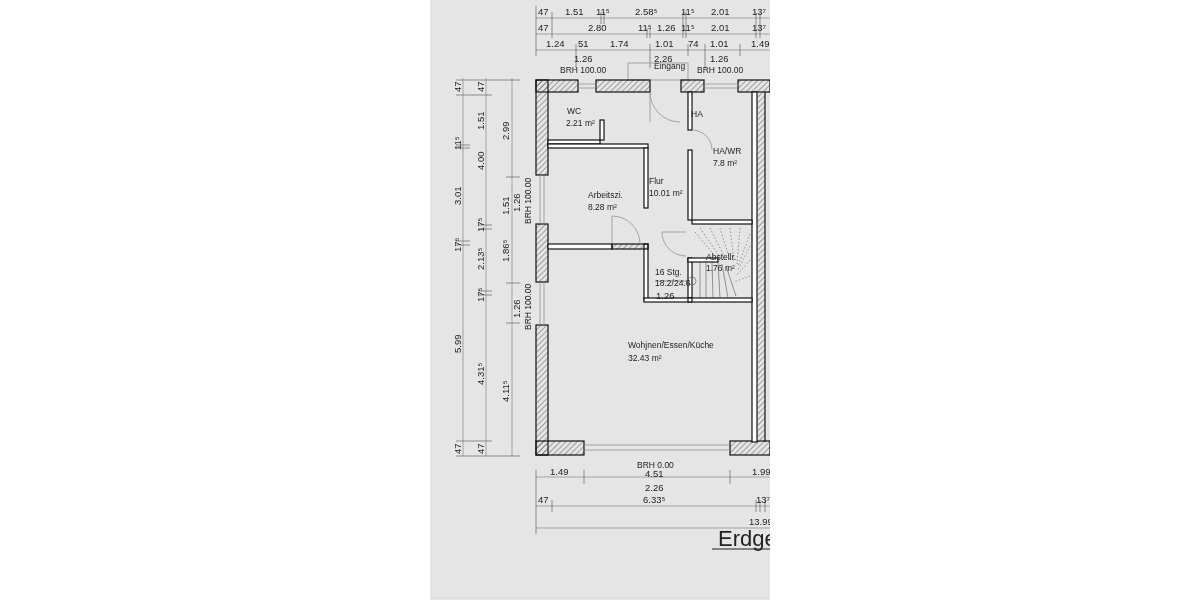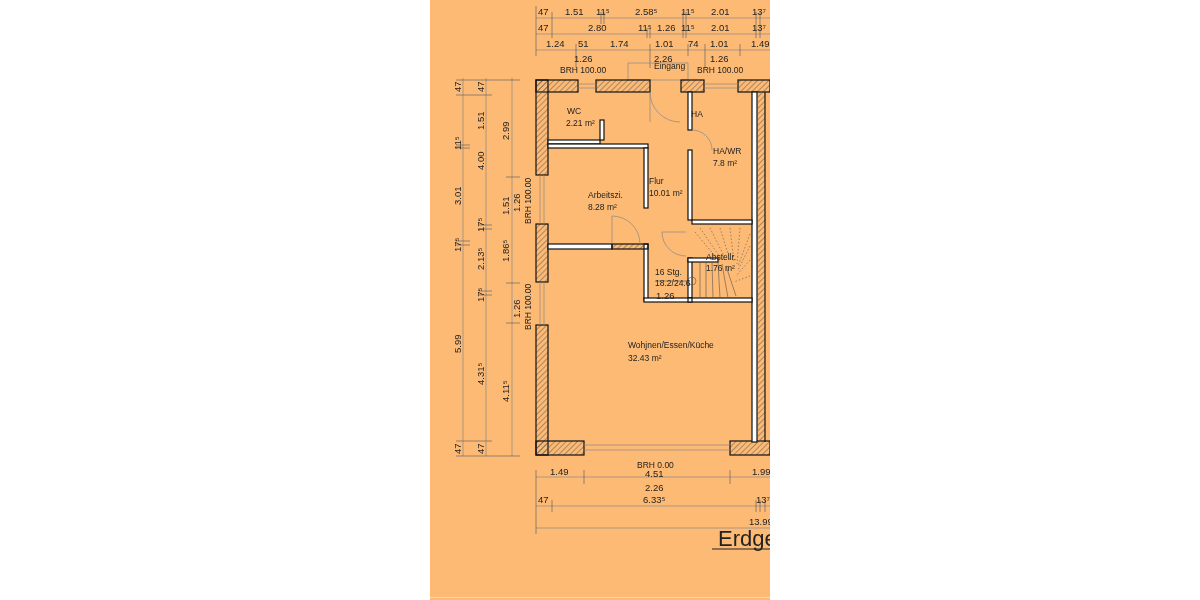--- a/index.html
+++ b/index.html
@@ -1,17 +1,17 @@
 <!DOCTYPE html>
 <html><head>
 <meta charset="utf-8">
 <style>
   html, body { margin: 0; padding: 0; background: #ffffff; }
   body { width: 1200px; height: 600px; position: relative; overflow: hidden; font-family: "Liberation Sans", sans-serif; color: #222; }
-  .sheet { position: absolute; left: 430px; top: 0; width: 340px; height: 600px; background: #fdba74; overflow: hidden; }
+  .sheet { position: absolute; left: 430px; top: 0; width: 340px; height: 600px; background: #e5e5e5; overflow: hidden; }
   .topline { position: absolute; left: 430px; top: 0; width: 340px; height: 1px; background: #ddd; }
   .botline { position: absolute; left: 430px; top: 597px; width: 340px; height: 1px; background: #ddd; }
   svg text { font-family: "Liberation Sans", sans-serif; fill: #222; }
   .dim { font-size: 9.5px; }
   .room { font-size: 8.5px; }
   .title { font-size: 22px; }
 </style>
 </head>
 <body>
 

